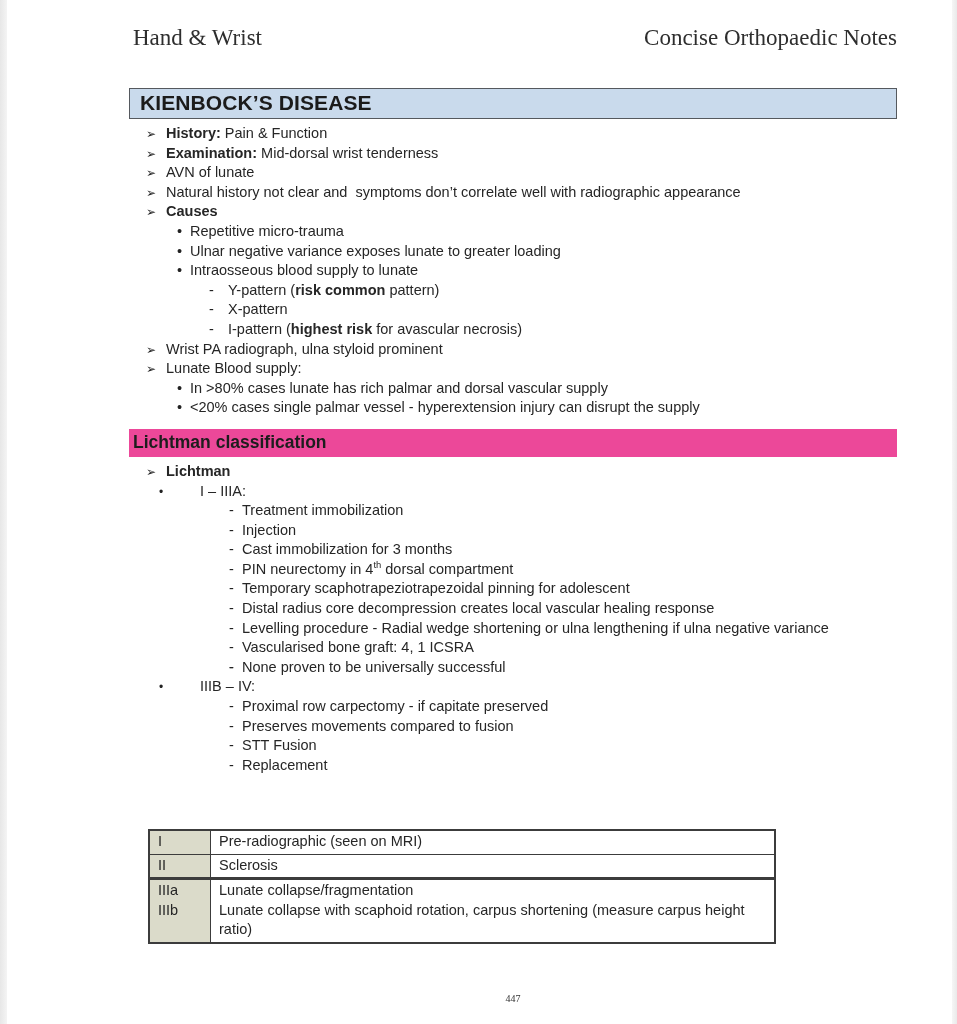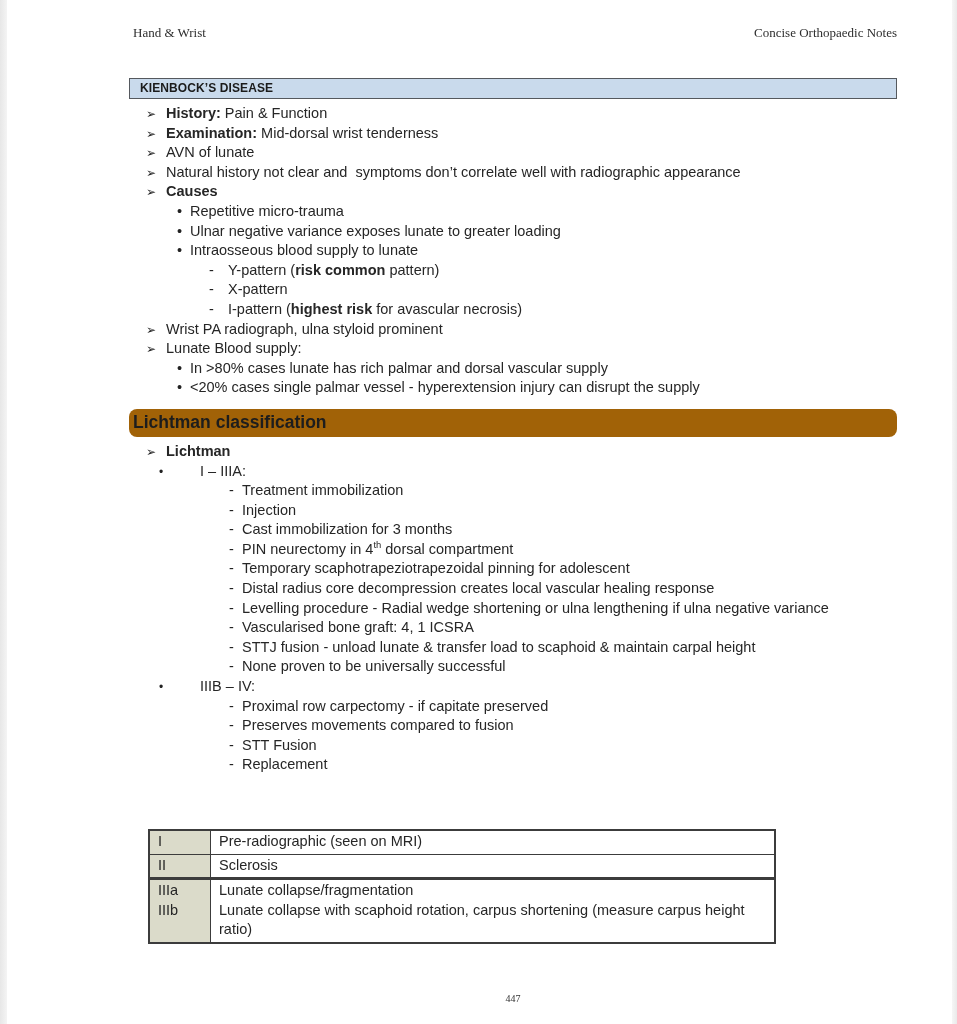--- a/index.html
+++ b/index.html
@@ -11,50 +11,49 @@
   }
   .edge-left{position:absolute;left:0;top:0;width:7px;height:1024px;
     background:linear-gradient(to right,#e7e7e7,#f4f4f4);}
   .edge-right{position:absolute;right:0;top:0;width:5px;height:1024px;
     background:linear-gradient(to left,#e9e9e9,#f6f6f6);}
 
   .page{position:absolute;left:129px;top:0;width:768px;}
 
   .header{display:flex;justify-content:space-between;align-items:baseline;
     padding-top:25px;font-family:"Liberation Serif","DejaVu Serif",serif;
-    font-size:13px;color:#2e2e2e;}
+    font-size:23px;color:#2e2e2e;}
   .header .hl{padding-left:4px;}
 
   .title-bar{
     margin-top:37px;border:1.5px solid #55595e;
     background:#c9daec;
     padding:2px 10px 3px 10px;
-    font-weight:bold;font-size:12px;color:#1b1b1b;
+    font-weight:bold;font-size:21px;color:#1b1b1b;
     letter-spacing:.1px;
   }
 
   .list{margin-top:5px;}
   .li{position:relative;line-height:19.6px;font-size:14.5px;}
   .li .bullet{position:absolute;top:0;color:#222;}
   .li .txt{white-space:pre-wrap;}
   .b{font-weight:bold;}
   sup{font-size:0.65em;vertical-align:super;line-height:0;}
 
   .l1{padding-left:37px;}  .l1 .bullet{left:17px;font-size:12px;top:1px;}
   .l2{padding-left:61px;}  .l2 .bullet{left:48px;}
   .l3{padding-left:99px;}  .l3 .bullet{left:80px;}
   .t1{padding-left:71px;}  .t1 .bullet{left:30px;font-size:12px;top:1px;}
   .t2{padding-left:113px;} .t2 .bullet{left:100px;}
 
   .section-heading{
     margin-top:11px;margin-bottom:3px;
-    background:#a16207;
+    background:#ec4899;
     font-weight:bold;font-size:17.5px;color:#1d1d1d;
     padding:3px 8px 4px 4px;
-    border-radius:8px;
   }
 
   .cls-table{
     margin-top:54px;margin-left:19px;
     border-collapse:collapse;width:628px;
     font-size:14.5px;color:#262626;
     border:2px solid #3c3c3c;
   }
   .cls-table td{
     border:1px solid #3c3c3c;
@@ -108,21 +107,21 @@
       <div class="li l1"><span class="bullet">➢</span><span class="txt"><span class="b">Lichtman</span></span></div>
       <div class="li t1"><span class="bullet">•</span><span class="txt"><span>I – IIIA:</span></span></div>
       <div class="li t2"><span class="bullet">-</span><span class="txt"><span>Treatment immobilization</span></span></div>
       <div class="li t2"><span class="bullet">-</span><span class="txt"><span>Injection</span></span></div>
       <div class="li t2"><span class="bullet">-</span><span class="txt"><span>Cast immobilization for 3 months</span></span></div>
       <div class="li t2"><span class="bullet">-</span><span class="txt"><span>PIN neurectomy in 4</span><sup>th</sup><span> dorsal compartment</span></span></div>
       <div class="li t2"><span class="bullet">-</span><span class="txt"><span>Temporary scaphotrapeziotrapezoidal pinning for adolescent</span></span></div>
       <div class="li t2"><span class="bullet">-</span><span class="txt"><span>Distal radius core decompression creates local vascular healing response</span></span></div>
       <div class="li t2"><span class="bullet">-</span><span class="txt"><span>Levelling procedure - Radial wedge shortening or ulna lengthening if ulna negative variance</span></span></div>
       <div class="li t2"><span class="bullet">-</span><span class="txt"><span>Vascularised bone graft: 4, 1 ICSRA</span></span></div>
-      <div class="li t2"><span class="bullet">-</span><span class="txt"><span>STTJ fusion - unload lunate &amp; transfer load to scaphoid &amp; maintain carpal height</span></span></div>
+      <div class="li t2"><span class="bullet">-</span></div>
       <div class="li t2"><span class="bullet">-</span><span class="txt"><span>None proven to be universally successful</span></span></div>
       <div class="li t1"><span class="bullet">•</span><span class="txt"><span>IIIB – IV:</span></span></div>
       <div class="li t2"><span class="bullet">-</span><span class="txt"><span>Proximal row carpectomy - if capitate preserved</span></span></div>
       <div class="li t2"><span class="bullet">-</span><span class="txt"><span>Preserves movements compared to fusion</span></span></div>
       <div class="li t2"><span class="bullet">-</span><span class="txt"><span>STT Fusion</span></span></div>
       <div class="li t2"><span class="bullet">-</span><span class="txt"><span>Replacement</span></span></div>
     </div>
 
   <table class="cls-table">
     <tbody>

